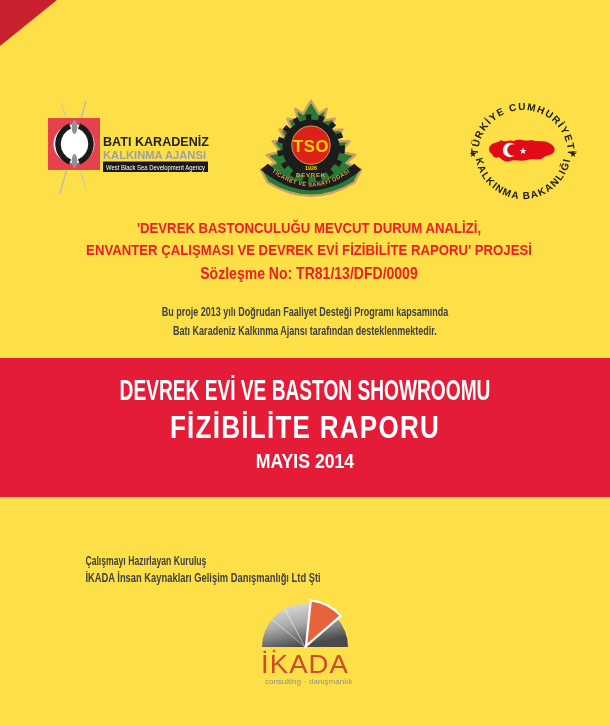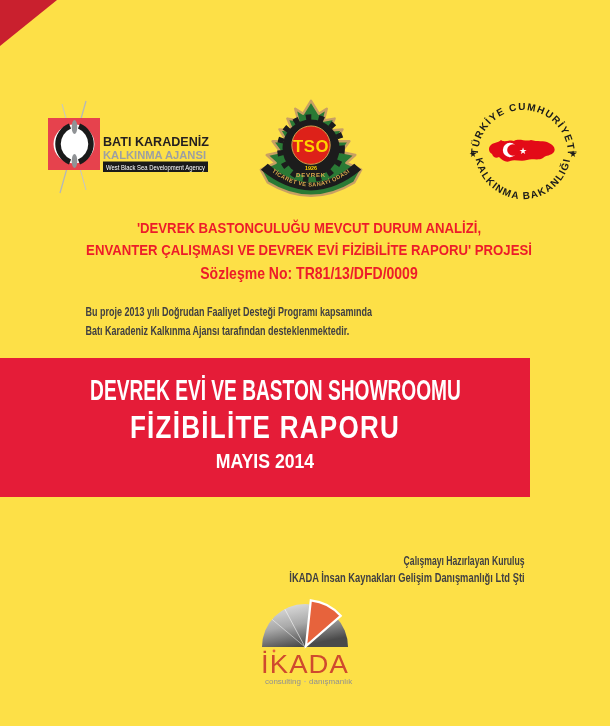--- a/index.html
+++ b/index.html
@@ -17,34 +17,34 @@
   .logo-tso{position:absolute;left:252px;top:98px;}
   .logo-ministry{position:absolute;left:466px;top:102px;}
   .logo-ikada{position:absolute;left:245px;top:596px;}
 
   
   .title-block{position:absolute;left:0;right:0;top:217px;text-align:center;color:#ed1c29;padding-left:8px;}
   .title-line{font-weight:bold;font-size:15.5px;line-height:21.5px;transform:scaleX(0.85);white-space:nowrap;}
   .contract-line{font-weight:bold;font-size:16.5px;line-height:22px;margin-top:2px;transform:scaleX(0.85);white-space:nowrap;}
 
   
-  .support-block{position:absolute;left:0;right:0;top:303px;color:#414042;}
+  .support-block{position:absolute;left:0;right:0;top:303px;text-align:center;color:#414042;}
   .support-line{font-weight:bold;font-size:12.5px;line-height:18.5px;transform:scaleX(0.72);white-space:nowrap;}
 
   
   .banner{
-    position:absolute;left:0;top:358px;width:530px;height:139px;background:#e51c38;
+    position:absolute;left:0;top:358px;width:610px;height:139px;background:#e51c38;
     color:#ffffff;text-align:center;
   }
   .banner-l1{margin-top:15px;font-weight:bold;font-size:29px;line-height:34px;transform:scaleX(0.66);white-space:nowrap;}
   .banner-l2{margin-top:3px;font-weight:bold;font-size:31px;line-height:36px;letter-spacing:1.5px;transform:scaleX(0.84);white-space:nowrap;}
   .banner-l3{margin-top:2px;font-weight:bold;font-size:21px;line-height:26px;transform:scaleX(0.84);white-space:nowrap;}
 
   
-  .footer-block{position:absolute;left:0;right:0;top:553px;text-align:right;color:#414042;}
+  .footer-block{position:absolute;left:0;right:0;top:553px;text-align:left;color:#414042;}
   .footer-l1{font-weight:bold;font-size:12px;line-height:16px;transform:scaleX(0.72);white-space:nowrap;}
   .footer-l2{font-weight:bold;font-size:13px;line-height:18px;transform:scaleX(0.72);white-space:nowrap;}
 
   svg text{font-family:"Liberation Sans",sans-serif;}
 </style>
 </head>
 <body>
 
 <div class="page">
 

